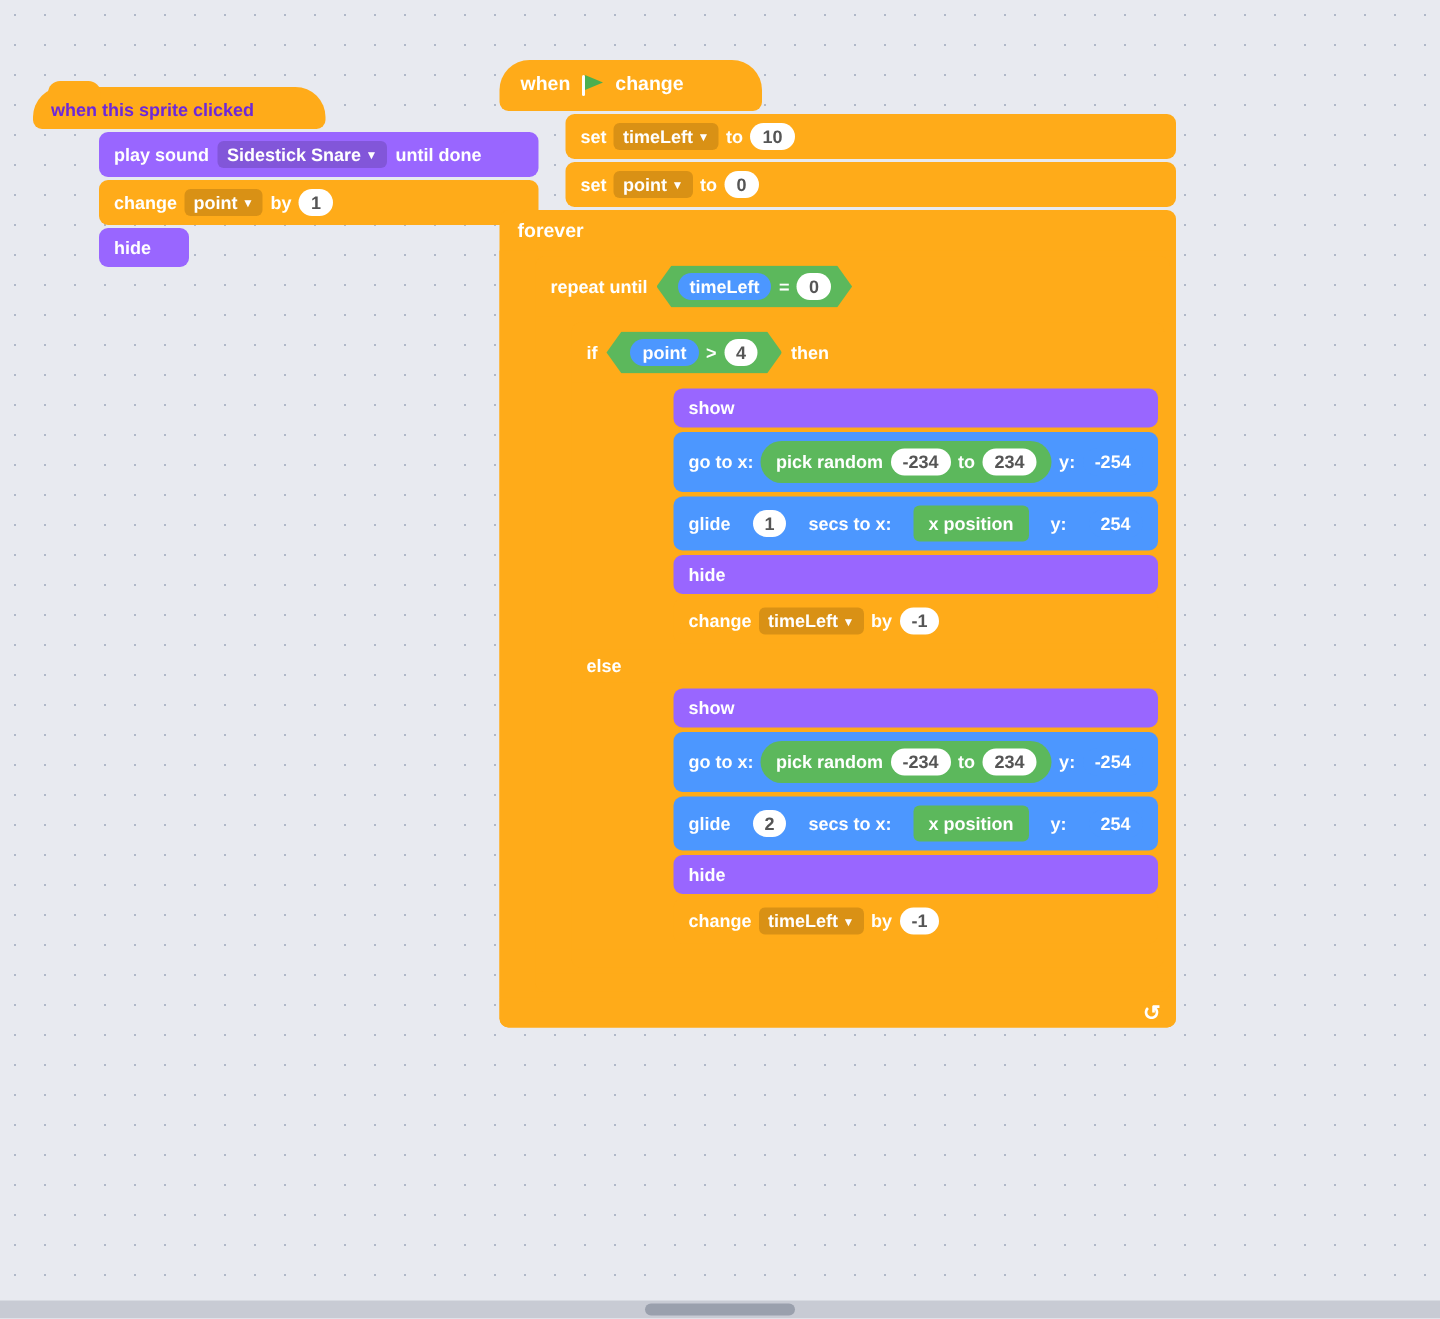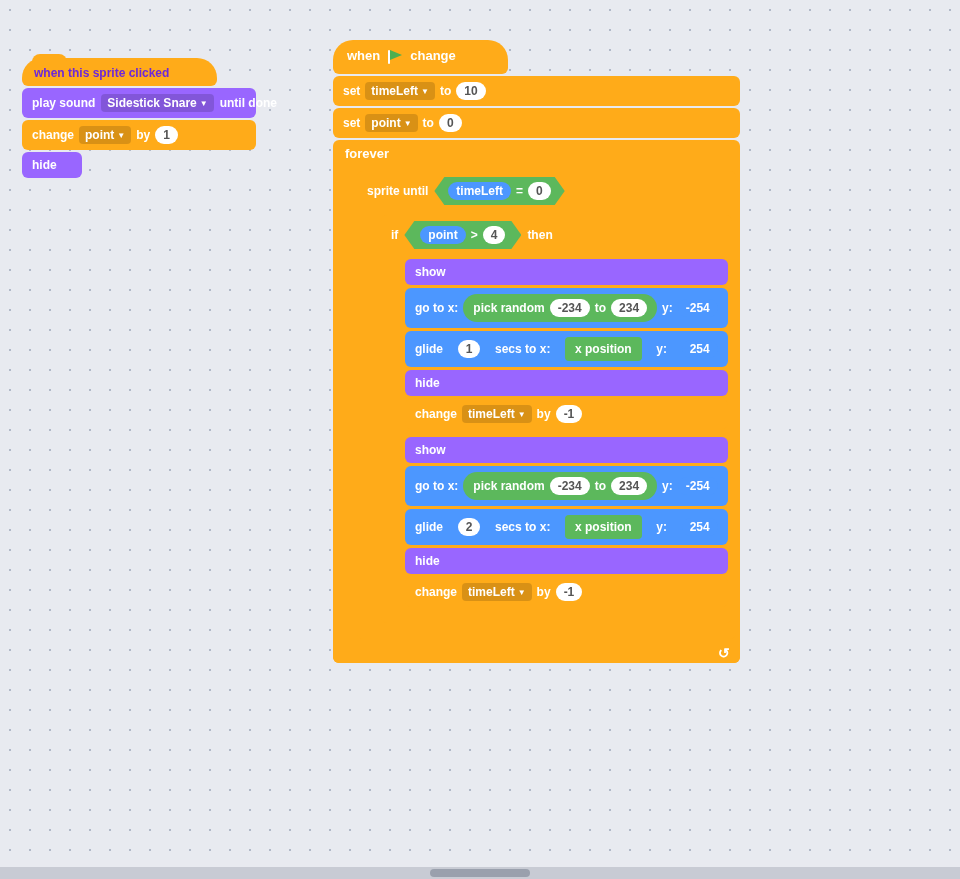--- a/index.html
+++ b/index.html
@@ -29,20 +29,21 @@
       display: inline-flex;
       align-items: center;
       border-radius: 6px;
       padding: 6px 10px;
       color: white;
       font-size: 12px;
       font-weight: bold;
       position: relative;
       white-space: nowrap;
       gap: 5px;
+      margin-left: 44px;
     }
 
     .block-orange { background-color: #ffab19; }
     .block-purple { background-color: #9966ff; }
     .block-blue { background-color: #4c97ff; justify-content: space-between; }
 
     
     .stack {
       position: absolute;
       display: flex;
@@ -108,21 +109,21 @@
 <body>
 
 <div class="workspace">
 
   <div class="stack" style="left: 22px; top: 58px;">
 
     <div class="sprite-hat" style="width: 195px;">
       <span>when this sprite clicked</span>
     </div>
 
-    <div class="block block-purple" style="width: 234px; gap: 6px;">
+    <div class="block block-purple" style="width: 293px; gap: 6px;">
       <span>play sound</span>
       <span class="dropdown">
         <span>Sidestick Snare</span>
       </span>
       <span>until done</span>
     </div>
 
     <div class="block block-orange">
       <span>change</span>
       <span class="dropdown">
@@ -170,21 +171,21 @@
       <span class="oval">0</span>
     </div>
 
     <div style="display:flex; flex-direction:column; background:#ffab19; border-radius:6px; min-width:320px;">
       <div style="padding:6px 12px; color:white; font-size:13px; font-weight:bold;">forever</div>
 
       <div style="padding:4px 4px 4px 24px; display:flex; flex-direction:column; gap:3px; background:#ffab19;">
 
         <div style="display:flex; flex-direction:column; background:#ffab19;">
           <div style="display:inline-flex; align-items:center; background:#ffab19; border-radius:6px 6px 0 0; padding:6px 10px; color:white; font-weight:bold; font-size:12px; gap:6px;">
-            <span>sprite until</span>
+            <span>repeat until</span>
             <span style="background:#5cb85c; display:inline-flex; align-items:center; padding:5px 14px; color:white; font-size:12px; font-weight:bold; gap:5px; clip-path:polygon(10px 0%, calc(100% - 10px) 0%, 100% 50%, calc(100% - 10px) 100%, 10px 100%, 0% 50%);">
               <span class="oval oval-blue">timeLeft</span>
               <span>=</span>
               <span class="oval">0</span>
             </span>
           </div>
 
           <div style="padding:4px 4px 4px 24px; background:#ffab19; display:flex; flex-direction:column; gap:3px;">
 
             <div style="display:flex; flex-direction:column;">
@@ -235,20 +236,21 @@
                 <div class="block block-orange">
                   <span>change</span>
                   <span class="dropdown">
                     <span>timeLeft</span>
                   </span>
                   <span>by</span>
                   <span class="oval">-1</span>
                 </div>
               </div>
 
+              <div style="background:#ffab19; padding:4px 10px; color:white; font-weight:bold; font-size:12px;">else</div>
 
               <div style="background:#ffab19; padding:4px 4px 4px 24px; display:flex; flex-direction:column; gap:3px;">
 
                 <div class="block block-purple">
                   <span>show</span>
                 </div>
 
                 <div class="block block-blue">
                   <span>go to x:</span>
                   <span style="background:#5cb85c; display:inline-flex; align-items:center; padding:5px 10px; color:white; font-size:12px; font-weight:bold; gap:5px; border-radius:20px;">

